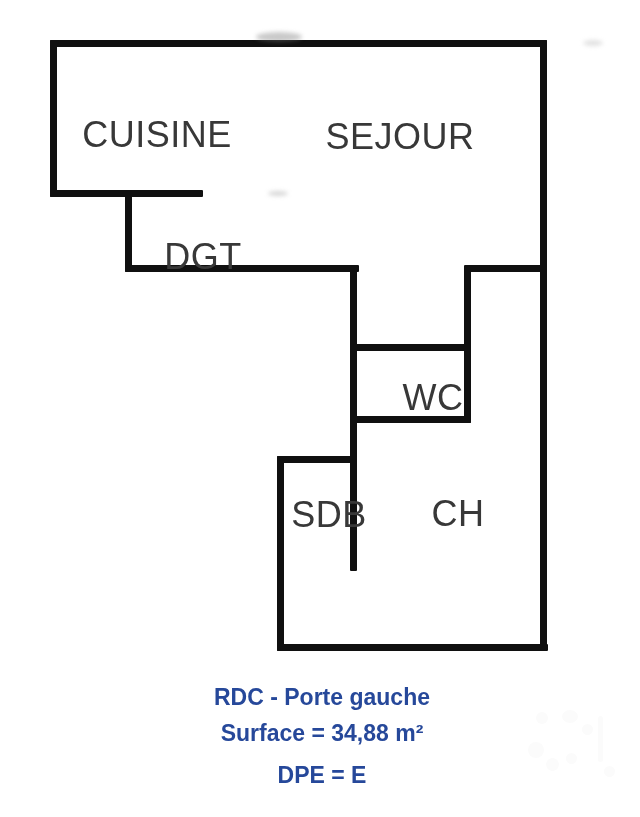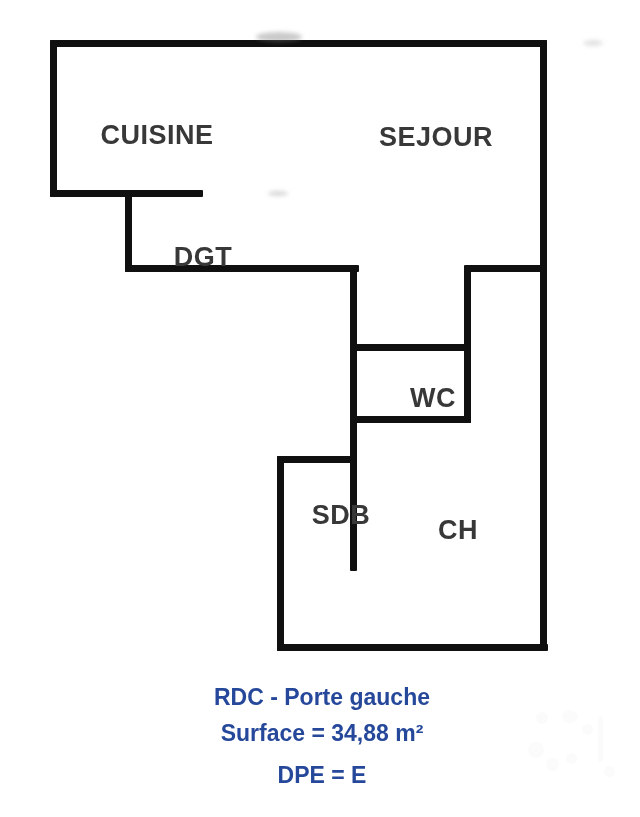--- a/index.html
+++ b/index.html
@@ -12,25 +12,25 @@
     font-family: "Liberation Sans", "DejaVu Sans", sans-serif;
   }
   .wall {
     position: absolute;
     background: #101010;
     border-radius: 1px;
   }
   .room-label {
     position: absolute;
     transform: translate(-50%, -50%);
-    font-size: 27px;
+    font-size: 36px;
     letter-spacing: 0.5px;
     color: #383838;
     white-space: nowrap;
-    font-weight: 700;
+    font-weight: 400;
   }
   .caption-line {
     position: absolute;
     left: 2px;
     width: 640px;
     text-align: center;
     font-weight: bold;
     font-size: 23px;
     color: #26489a;
     white-space: nowrap;
@@ -66,25 +66,25 @@
       <div class="wall" style="left: 50px; top: 40px; width: 7px; height: 157px; background: rgb(16, 16, 16);"></div>
       <div class="wall" style="left: 125px; top: 190px; width: 7px; height: 82px; background: rgb(16, 16, 16);"></div>
       <div class="wall" style="left: 350px; top: 265px; width: 7px; height: 306px; background: rgb(16, 16, 16);"></div>
       <div class="wall" style="left: 464px; top: 265px; width: 7px; height: 158px; background: rgb(16, 16, 16);"></div>
       <div class="wall" style="left: 540px; top: 40px; width: 7px; height: 611px; background: rgb(16, 16, 16);"></div>
       <div class="wall" style="left: 277px; top: 456px; width: 7px; height: 195px; background: rgb(16, 16, 16);"></div>
     </div>
 
   <div id="labels">
       <div class="room-label" style="left: 157px; top: 135px; color: rgb(56, 56, 56);">CUISINE</div>
-      <div class="room-label" style="left: 436px; top: 137px; color: rgb(56, 56, 56);">SEJOUR</div>
+      <div class="room-label" style="left: 400px; top: 137px; color: rgb(56, 56, 56);">SEJOUR</div>
       <div class="room-label" style="left: 203px; top: 257px; color: rgb(56, 56, 56);">DGT</div>
       <div class="room-label" style="left: 433px; top: 398px; color: rgb(56, 56, 56);">WC</div>
-      <div class="room-label" style="left: 317px; top: 515px; color: rgb(56, 56, 56); padding-left: 48px;">SDB</div>
-      <div class="room-label" style="left: 458px; top: 530px; color: rgb(56, 56, 56);">CH</div>
+      <div class="room-label" style="left: 305px; top: 515px; color: rgb(56, 56, 56); padding-left: 48px;">SDB</div>
+      <div class="room-label" style="left: 458px; top: 514px; color: rgb(56, 56, 56);">CH</div>
     </div>
 
   <div class="caption-line" id="caption-line-1" style="color: rgb(38, 72, 154);">RDC - Porte gauche</div>
 
   <div class="caption-line" id="caption-line-2" style="color: rgb(38, 72, 154);">Surface = 34,88 m²</div>
 
   <div class="caption-line" id="caption-line-3" style="color: rgb(38, 72, 154);">DPE = E</div>
 
   <div class="smudge" id="smudge-top"></div>
   <div class="smudge" id="smudge-sejour"></div>

